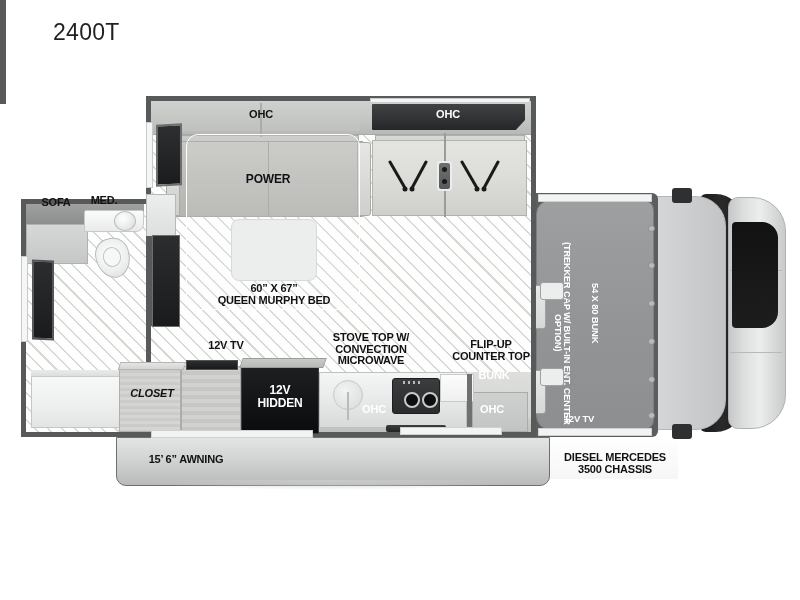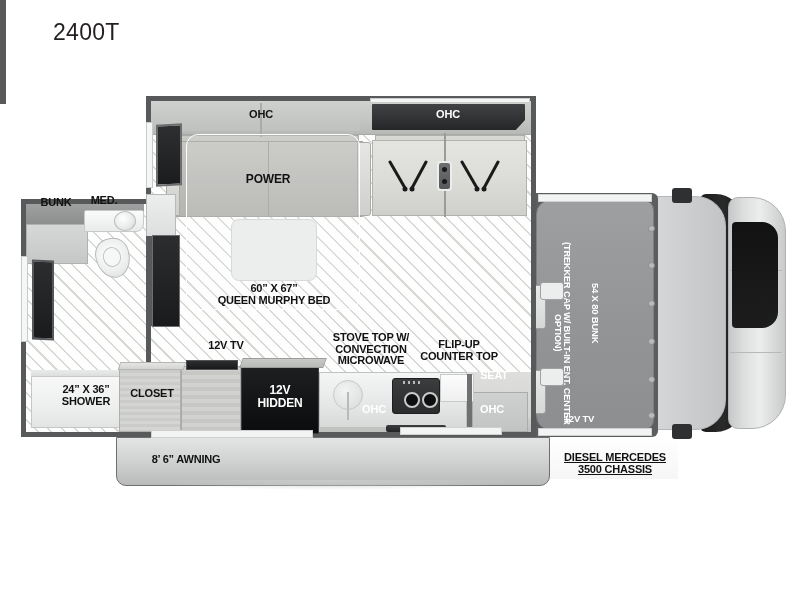--- a/index.html
+++ b/index.html
@@ -660,24 +660,22 @@
   <div class="obj" id="linen-cab"></div>
   <div class="obj" id="vanity"></div>
   <div class="obj" id="sink-bowl"></div>
   <div class="obj" id="toilet"></div>
   <div class="obj" id="toilet-lid"></div>
   <div class="obj" id="bath-window"></div>
   <div class="obj" id="bath-tv"></div>
   <div class="obj" id="shower"></div>
   <div class="obj" id="shower-lip"></div>
 
-  <div class="lbl md" style="left:26px; top:197px; width:60px;">BUNK</div>
+  <div class="lbl md" style="left:26px; top:197px; width:60px;">SOFA</div>
   <div class="lbl md" style="left:78px; top:195px; width:52px;">MED.</div>
-  <div class="lbl md" style="left:38px; top:384px; width:96px;">24” X 36”
-SHOWER</div>
 
   <div id="wall-nub-left"></div>
   <div id="coach-wall"></div>
   <div id="floor"></div>
 
   <div class="obj" id="top-band"></div>
   <div class="obj" id="ohc-left-shade"></div>
   <div class="obj" id="sofa-ohc-seam"></div>
   <div class="obj" id="ohc-right-trim"></div>
   <div class="obj" id="ohc-right"></div>
@@ -743,29 +741,29 @@
   <div class="obj" id="oven-drawer"></div>
   <div class="obj" id="flipup"></div>
   <div class="obj" id="entry-step"></div>
   <div class="obj" id="entry-door"></div>
   <div class="obj" id="ohc-band-bottom"></div>
 
   <div class="bottom-trim" style="left:151px; top:430px; width:160px;"></div>
   <div class="bottom-trim" style="left:400px; top:427px; width:100px;"></div>
 
   <div class="lbl md" style="left:186px; top:340px; width:80px;">12V TV</div>
-  <div class="lbl md" style="left:124px; top:388px; width:56px;">CLOSET</div>
+  <div class="lbl md" style="left:124px; top:388px; width:56px;font-style:italic;">CLOSET</div>
   <div class="lbl white lg" style="left:246px; top:384px; width:68px;">12V
 HIDDEN</div>
   <div class="lbl md" style="left:316px; top:332px; width:110px;">STOVE TOP W/
 CONVECTION
 MICROWAVE</div>
   <div class="lbl white md" style="left:352px; top:404px; width:44px;">OHC</div>
-  <div class="lbl md" style="left:412px; top:339px; width:94px;">FLIP-UP
+  <div class="lbl md" style="left:444px; top:339px; width:94px;">FLIP-UP
 COUNTER TOP</div>
-  <div class="lbl white md" style="left:466px; top:370px; width:56px;">SEAT</div>
+  <div class="lbl white md" style="left:466px; top:370px; width:56px;">BUNK</div>
   <div class="lbl white md" style="left:470px; top:404px; width:44px;">OHC</div>
 
-  <div class="lbl md" style="left:126px; top:454px; width:120px;">8’ 6” AWNING</div>
-  <div class="lbl md" style="left:550px; top:452px; width:130px;text-decoration:underline;">DIESEL MERCEDES
+  <div class="lbl md" style="left:126px; top:454px; width:120px;">15’ 6” AWNING</div>
+  <div class="lbl md" style="left:550px; top:452px; width:130px;">DIESEL MERCEDES
 3500 CHASSIS</div>
 
 </div>
 
 </body></html>

